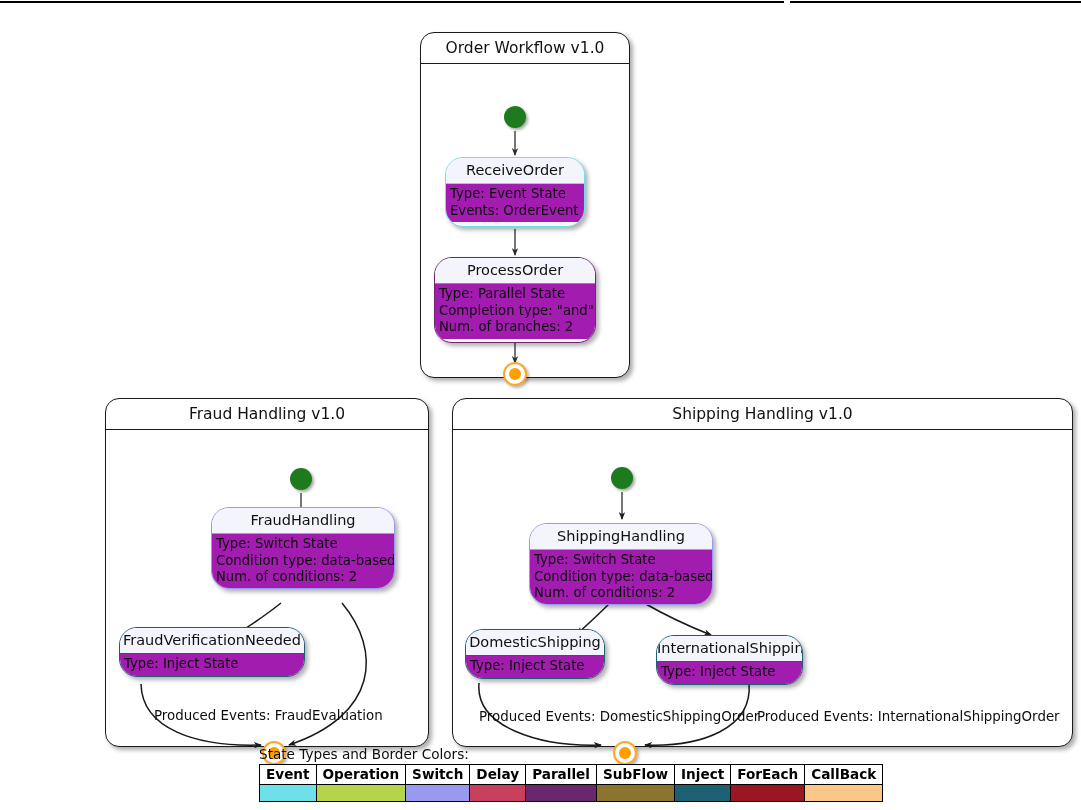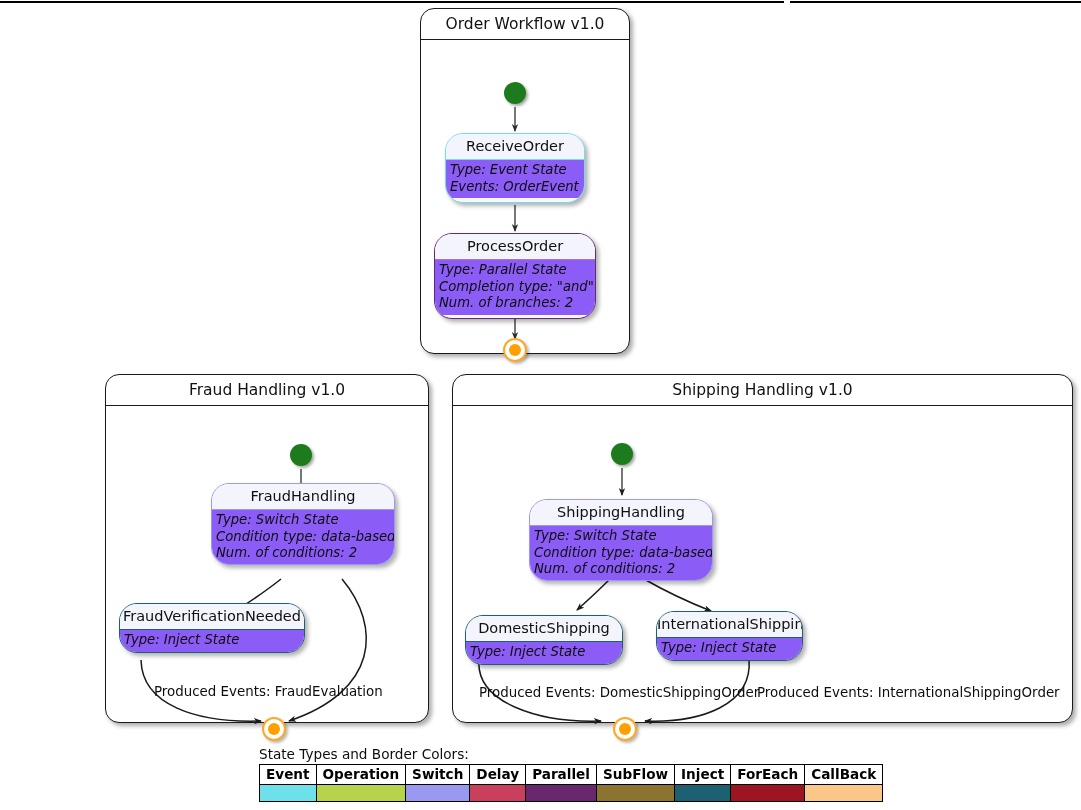--- a/index.html
+++ b/index.html
@@ -20,20 +20,21 @@
   }
 
   
   .panel {
     position: absolute;
     box-sizing: border-box;
     border: 1.6px solid #1a1a1a;
     border-radius: 14px;
     background: #ffffff;
     box-shadow: 3px 3px 4px rgba(0,0,0,0.32);
+    margin-top: 24px;
   }
   .panel-title {
     position: absolute;
     left: 0; right: 0; top: 0;
     height: 30px;
     line-height: 30px;
     text-align: center;
     font-size: 15.5px;
     color: #111111;
     border-bottom: 1.6px solid #1a1a1a;
@@ -68,23 +69,22 @@
   }
   .node-divider {
     height: 0;
     border-top: 1.4px solid #9aa0d8;
   }
   .node-details {
     padding: 2px 4px 3px 4px;
     font-size: 13.2px;
     color: #0d0d0d;
     line-height: 16.5px;
-    background: #8b5cf6;
-    white-space: nowrap;
-    font-style: italic;
+    background: #a21caf;
+    white-space: nowrap;
   }
   .node-details div { white-space: nowrap; }
 
   
   .start-node {
     position: absolute;
     width: 22px;
     height: 22px;
     border-radius: 50%;
     background: #1d7a1d;
@@ -276,21 +276,21 @@
     <div class="node" style="left:76px; top:94px; width:184px; height:82px; border-color:#9999f0;">
       <div class="node-name">ShippingHandling</div>
       <div class="node-divider" style="border-top-color:#9999f0;"></div>
       <div class="node-details">
         <div>Type: Switch State</div>
         <div>Condition type: data-based</div>
         <div>Num. of conditions: 2</div>
       </div>
     </div>
 
-    <div class="node" style="left:12px; top:210px; width:158px; height:50px; border-color:#1d6072;">
+    <div class="node" style="left:12px; top:200px; width:140px; height:50px; border-color:#1d6072;">
       <div class="node-name">DomesticShipping</div>
       <div class="node-divider" style="border-top-color:#1d6072;"></div>
       <div class="node-details">
         <div>Type: Inject State</div>
       </div>
     </div>
 
     <div class="node" style="left:203px; top:206px; width:147px; height:50px; border-color:#1d6072;">
       <div class="node-name">InternationalShipping</div>
       <div class="node-divider" style="border-top-color:#1d6072;"></div>

